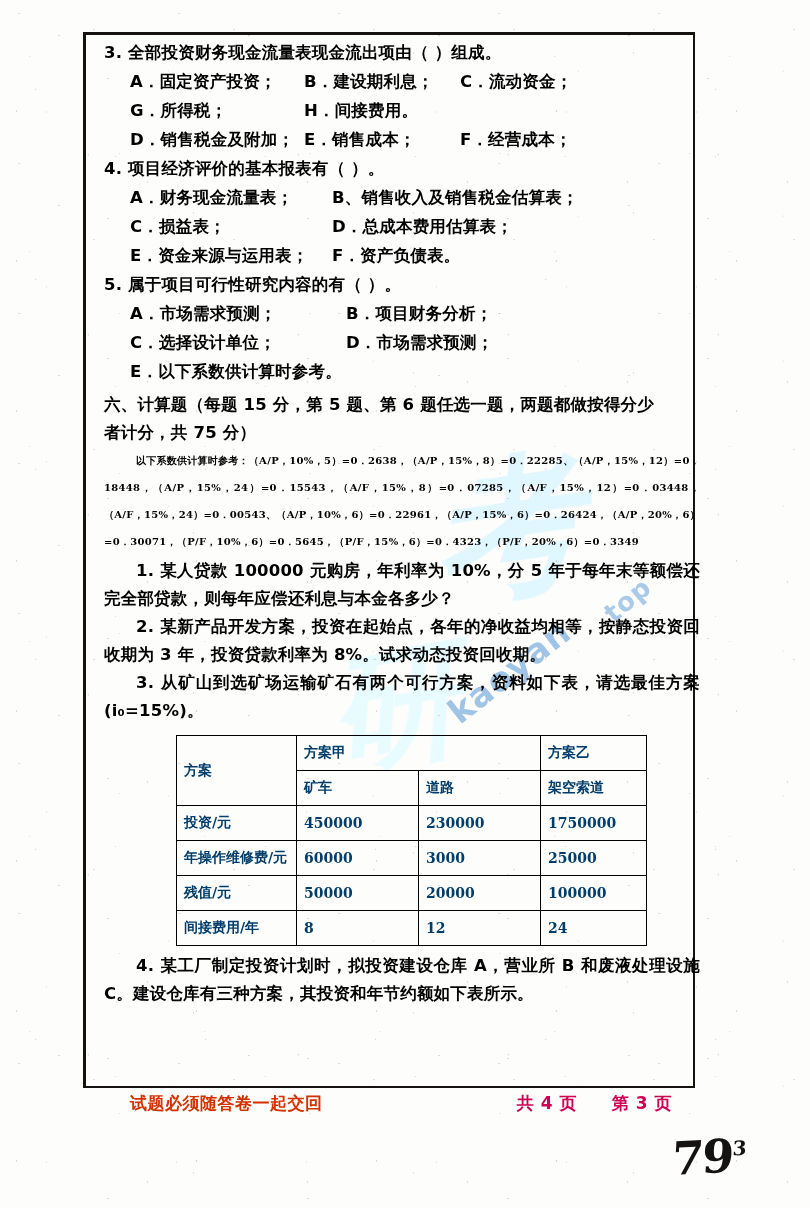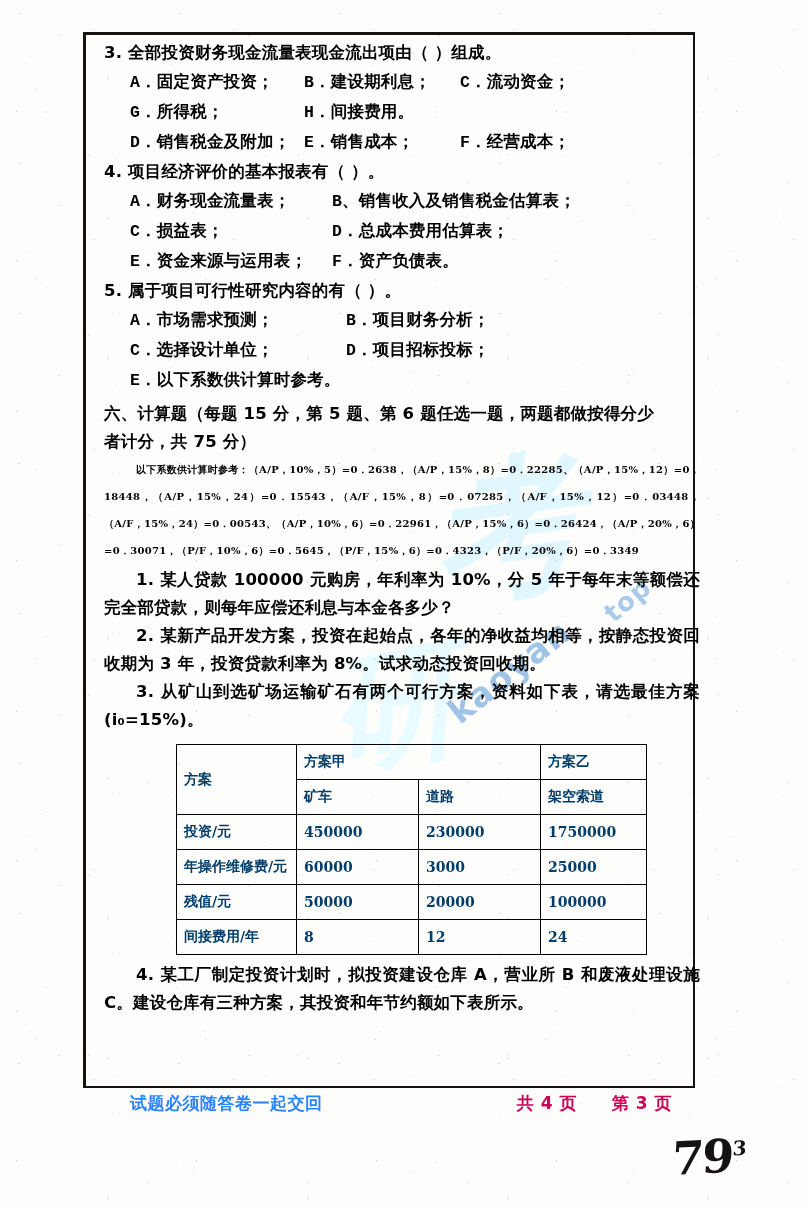--- a/index.html
+++ b/index.html
@@ -138,21 +138,20 @@
   .q-head { text-indent: 0; }
   .opt-row {
     font-size: 16.5px;
     line-height: 29px;
     margin: 0;
     padding-left: 26px;
     white-space: nowrap;
   }
   .opt-row .opt {
     display: inline-block;
-    font-family: Liberation Mono, monospace;
   }
   .para {
     font-size: 16.5px;
     line-height: 28px;
     margin: 0;
     text-align: justify;
   }
   .para.indent { text-indent: 32px; }
 
   .num-run {
@@ -193,21 +192,21 @@
     position: absolute;
     left: 86px;
     top: 1092px;
     width: 610px;
     display: flex;
     align-items: baseline;
   }
   #footer-left {
     font-size: 17px;
     font-weight: 700;
-    color: #3b82f6;
+    color: #c2410c;
     margin-left: 44px;
     letter-spacing: .5px;
   }
   #footer-right {
     margin-left: auto;
     margin-right: 24px;
     font-size: 17px;
     font-weight: 700;
     color: #be185d;
     letter-spacing: .5px;
@@ -293,21 +292,21 @@
       <p class="cn q-line q-head">
         <span>5.</span>
         <span>属于项目可行性研究内容的有（            ）。</span>
       </p>
       <p class="cn opt-row">
         <span class="opt" style="width:210px">A．市场需求预测；</span>
         <span class="opt">B．项目财务分析；</span>
       </p>
       <p class="cn opt-row">
         <span class="opt" style="width:210px">C．选择设计单位；</span>
-        <span class="opt">D．项目招标投标；</span>
+        <span class="opt">D．市场需求预测；</span>
       </p>
       <p class="cn opt-row">
         <span class="opt" style="width:210px">E．以下系数供计算时参考。</span>
       </p>
     </div>
 
     <div style="margin-top:5px;">
       <p class="cn para">六、计算题（每题 15 分，第 5 题、第 6 题任选一题，两题都做按得分少</p>
       <p class="cn para">者计分，共 75 分）</p>
     </div>

